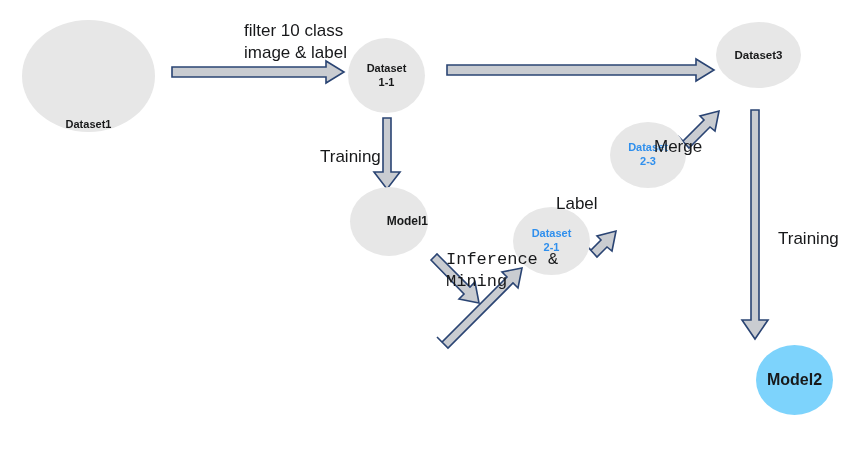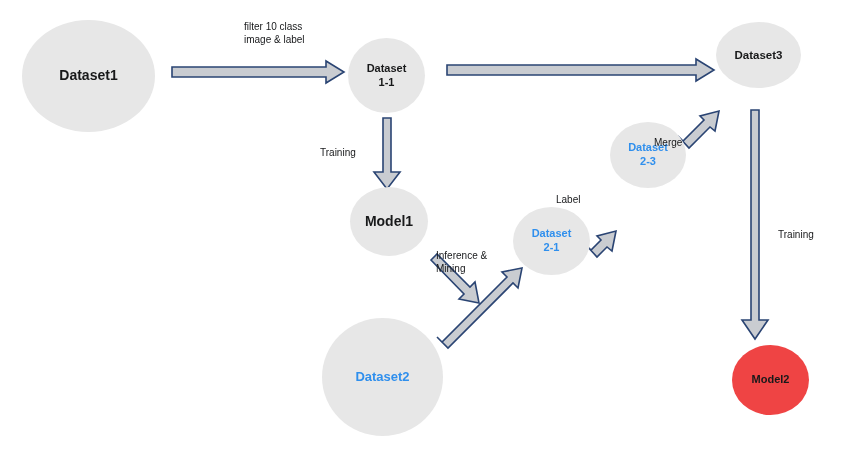--- a/index.html
+++ b/index.html
@@ -37,21 +37,21 @@
     color: #18191a;
     z-index: 2;
   }
   .node-label {
     display: block;
     white-space: pre-line;
   }
   .edge-label {
     position: absolute;
     color: #17181a;
-    font-size: 10px;
+    font-size: 17px;
     line-height: 1.3;
     white-space: pre-line;
     z-index: 3;
   }
 </style>
 </head>
 <body>
 
 <div id="canvas">
 
@@ -67,50 +67,47 @@
 
     <polygon points="437,337 442,342 507,277 502,272 522,268 518,288 513,283 448,348" fill="#c9ccd1" stroke="#2a4473" stroke-width="1.6" stroke-linejoin="miter"></polygon>
 
     <polygon points="586,245 591,250 601,240 597,236 616,231 612,251 607,247 597,257" fill="#c9ccd1" stroke="#2a4473" stroke-width="1.6" stroke-linejoin="miter"></polygon>
 
     <polygon points="678,136 683,141 704,120 700,116 719,111 715,131 710,127 689,148" fill="#c9ccd1" stroke="#2a4473" stroke-width="1.6" stroke-linejoin="miter"></polygon>
 
     <polygon points="751,110 759,110 759,320 768,320 755,339 742,320 751,320" fill="#c9ccd1" stroke="#2a4473" stroke-width="1.6" stroke-linejoin="miter"></polygon>
   </svg>
 
-  <div class="node" id="node-dataset1" style="left: 22px; top: 20px; width: 133px; height: 112px; font-size: 14px; background: rgb(231, 231, 231); color: rgb(24, 25, 26);">
+  <div class="node" id="node-dataset1" style="left: 22px; top: 20px; width: 133px; height: 112px; font-size: 11px; background: rgb(231, 231, 231); color: rgb(24, 25, 26); align-items: flex-end;">
     <span class="node-label">Dataset1</span>
   </div>
   <div class="node" id="node-dataset1-1" style="left: 348px; top: 38px; width: 77px; height: 75px; font-size: 11px; background: rgb(231, 231, 231); color: rgb(24, 25, 26);">
     <span class="node-label">Dataset
 1-1</span>
   </div>
   <div class="node" id="node-dataset3" style="left: 716px; top: 22px; width: 85px; height: 66px; font-size: 11.5px; background: rgb(231, 231, 231); color: rgb(24, 25, 26);">
     <span class="node-label">Dataset3</span>
   </div>
   <div class="node" id="node-dataset2-3" style="left: 610px; top: 122px; width: 76px; height: 66px; font-size: 11px; background: rgb(231, 231, 231); color: rgb(47, 143, 237);">
     <span class="node-label">Dataset
 2-3</span>
   </div>
-  <div class="node" id="node-model1" style="left: 350px; top: 187px; width: 78px; height: 69px; font-size: 14px; background: rgb(231, 231, 231); color: rgb(24, 25, 26);">
+  <div class="node" id="node-model1" style="left: 350px; top: 187px; width: 78px; height: 69px; font-size: 12px; background: rgb(231, 231, 231); color: rgb(24, 25, 26); justify-content: flex-end;">
     <span class="node-label">Model1</span>
   </div>
   <div class="node" id="node-dataset2-1" style="left: 513px; top: 207px; width: 77px; height: 68px; font-size: 11px; background: rgb(231, 231, 231); color: rgb(47, 143, 237);">
     <span class="node-label">Dataset
 2-1</span>
   </div>
-  <div class="node" id="node-dataset2" style="left: 322px; top: 318px; width: 121px; height: 118px; font-size: 13px; background: rgb(231, 231, 231); color: rgb(47, 143, 237);">
-    <span class="node-label">Dataset2</span>
-  </div>
-  <div class="node" id="node-model2" style="left: 732px; top: 345px; width: 77px; height: 70px; font-size: 11px; background: #ef4444; color: rgb(24, 25, 26);">
+  <div class="node" id="node-model2" style="left: 756px; top: 345px; width: 77px; height: 70px; font-size: 16px; background: #7dd3fc; color: rgb(24, 25, 26);">
     <span class="node-label">Model2</span>
   </div>
 
   <div class="edge-label" id="lab-e1" style="left: 244px; top: 20px;">filter 10 class
 image &amp; label</div>
   <div class="edge-label" id="lab-e3" style="left: 320px; top: 146px;">Training</div>
-  <div class="edge-label" id="lab-e4" style="left: 436px; top: 249px;">Inference &amp;
+  <div class="edge-label" id="lab-e4" style="left: 446px; top: 249px; font-family: Liberation Mono, monospace;">Inference &amp;
 Mining</div>
   <div class="edge-label" id="lab-e6" style="left: 556px; top: 161px; margin-top: 32px;">Label</div>
   <div class="edge-label" id="lab-e7" style="left: 654px; top: 102px; margin-top: 34px;">Merge</div>
   <div class="edge-label" id="lab-e8" style="left: 778px; top: 228px;">Training</div>
 
 </div>
 
 </body></html>

